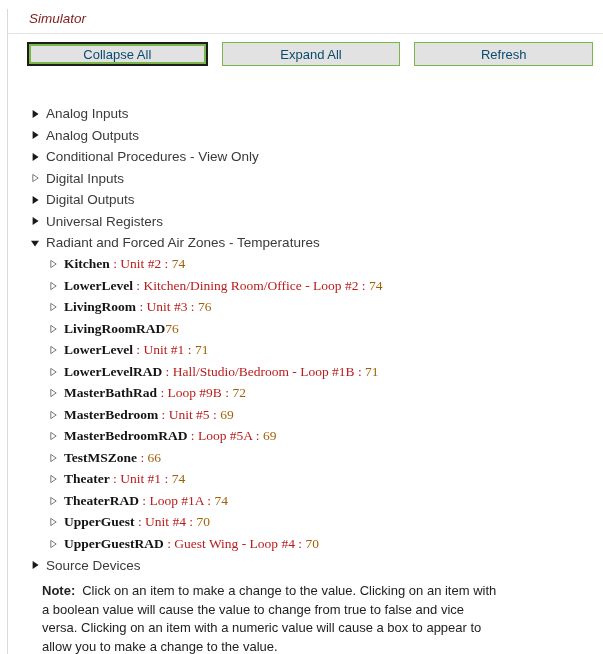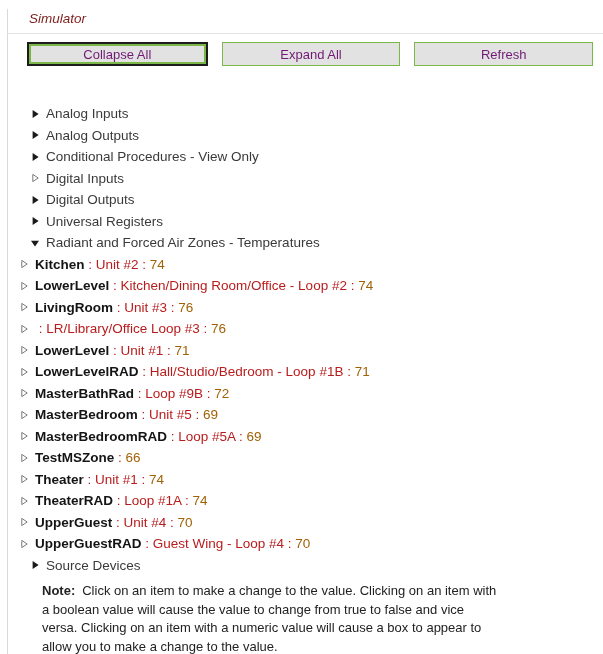--- a/index.html
+++ b/index.html
@@ -21,37 +21,37 @@
     border-top:1px solid #e4e4e4;
   }
   .toolbar{
     position:absolute;left:27px;right:10px;top:42px;height:24px;
     display:flex;gap:14px;
   }
   .btn{
     flex:1;height:24px;box-sizing:border-box;
     background:#e2e2e2;border:1px solid #7ab648;
     font-family:"Liberation Sans","DejaVu Sans",sans-serif;
-    font-size:13px;color:#701a75;cursor:pointer;
+    font-size:13px;color:#0c4a6e;cursor:pointer;
     display:flex;align-items:center;justify-content:center;
     padding:0;line-height:1;
   }
   .btn.focused{
     border:2px solid #1c1c1c;
     box-shadow:inset 0 0 0 2px #7ab648;
   }
   .tree{
     position:absolute;left:0;top:79px;right:0;margin-top:24px;
   }
   .row{
     height:21.5px;display:flex;align-items:center;
     font-size:13.5px;white-space:nowrap;cursor:default;
   }
   .row.top{padding-left:30px;}
-  .row.child{padding-left:19px;}
+  .row.child{padding-left:48px;font-family:Liberation Serif, serif;}
   .arrow{
     width:16px;display:inline-flex;align-items:center;flex:0 0 16px;
   }
   .t-label{color:#3a3a3a;}
   .z-name{font-weight:bold;color:#141414;}
   .z-desc{color:#b91c1c;white-space:pre;}
   .z-value{color:#a16207;}
   .note{
     position:absolute;left:42px;top:582px;width:456px;
     font-size:13px;line-height:18.5px;color:#222222;
@@ -159,21 +159,21 @@
         <span class="z-name">LivingRoom</span>
         <span class="z-desc"> : Unit #3 : </span>
         <span class="z-value">76</span>
       </div>
       <div class="row child">
         <span class="arrow">
           <svg width="10" height="10" viewBox="0 0 10 10">
             <path d="M2.8 1.4 L8.2 5 L2.8 8.6 Z" fill="#ffffff" stroke="#7a7a7a" stroke-width="1"></path>
           </svg>
         </span>
-        <span class="z-desc"> : LR/Library/Office Loop #3 : </span>
+        <span class="z-name">LivingRoomRAD</span>
         <span class="z-value">76</span>
       </div>
       <div class="row child">
         <span class="arrow">
           <svg width="10" height="10" viewBox="0 0 10 10">
             <path d="M2.8 1.4 L8.2 5 L2.8 8.6 Z" fill="#ffffff" stroke="#7a7a7a" stroke-width="1"></path>
           </svg>
         </span>
         <span class="z-name">LowerLevel</span>
         <span class="z-desc"> : Unit #1 : </span>

